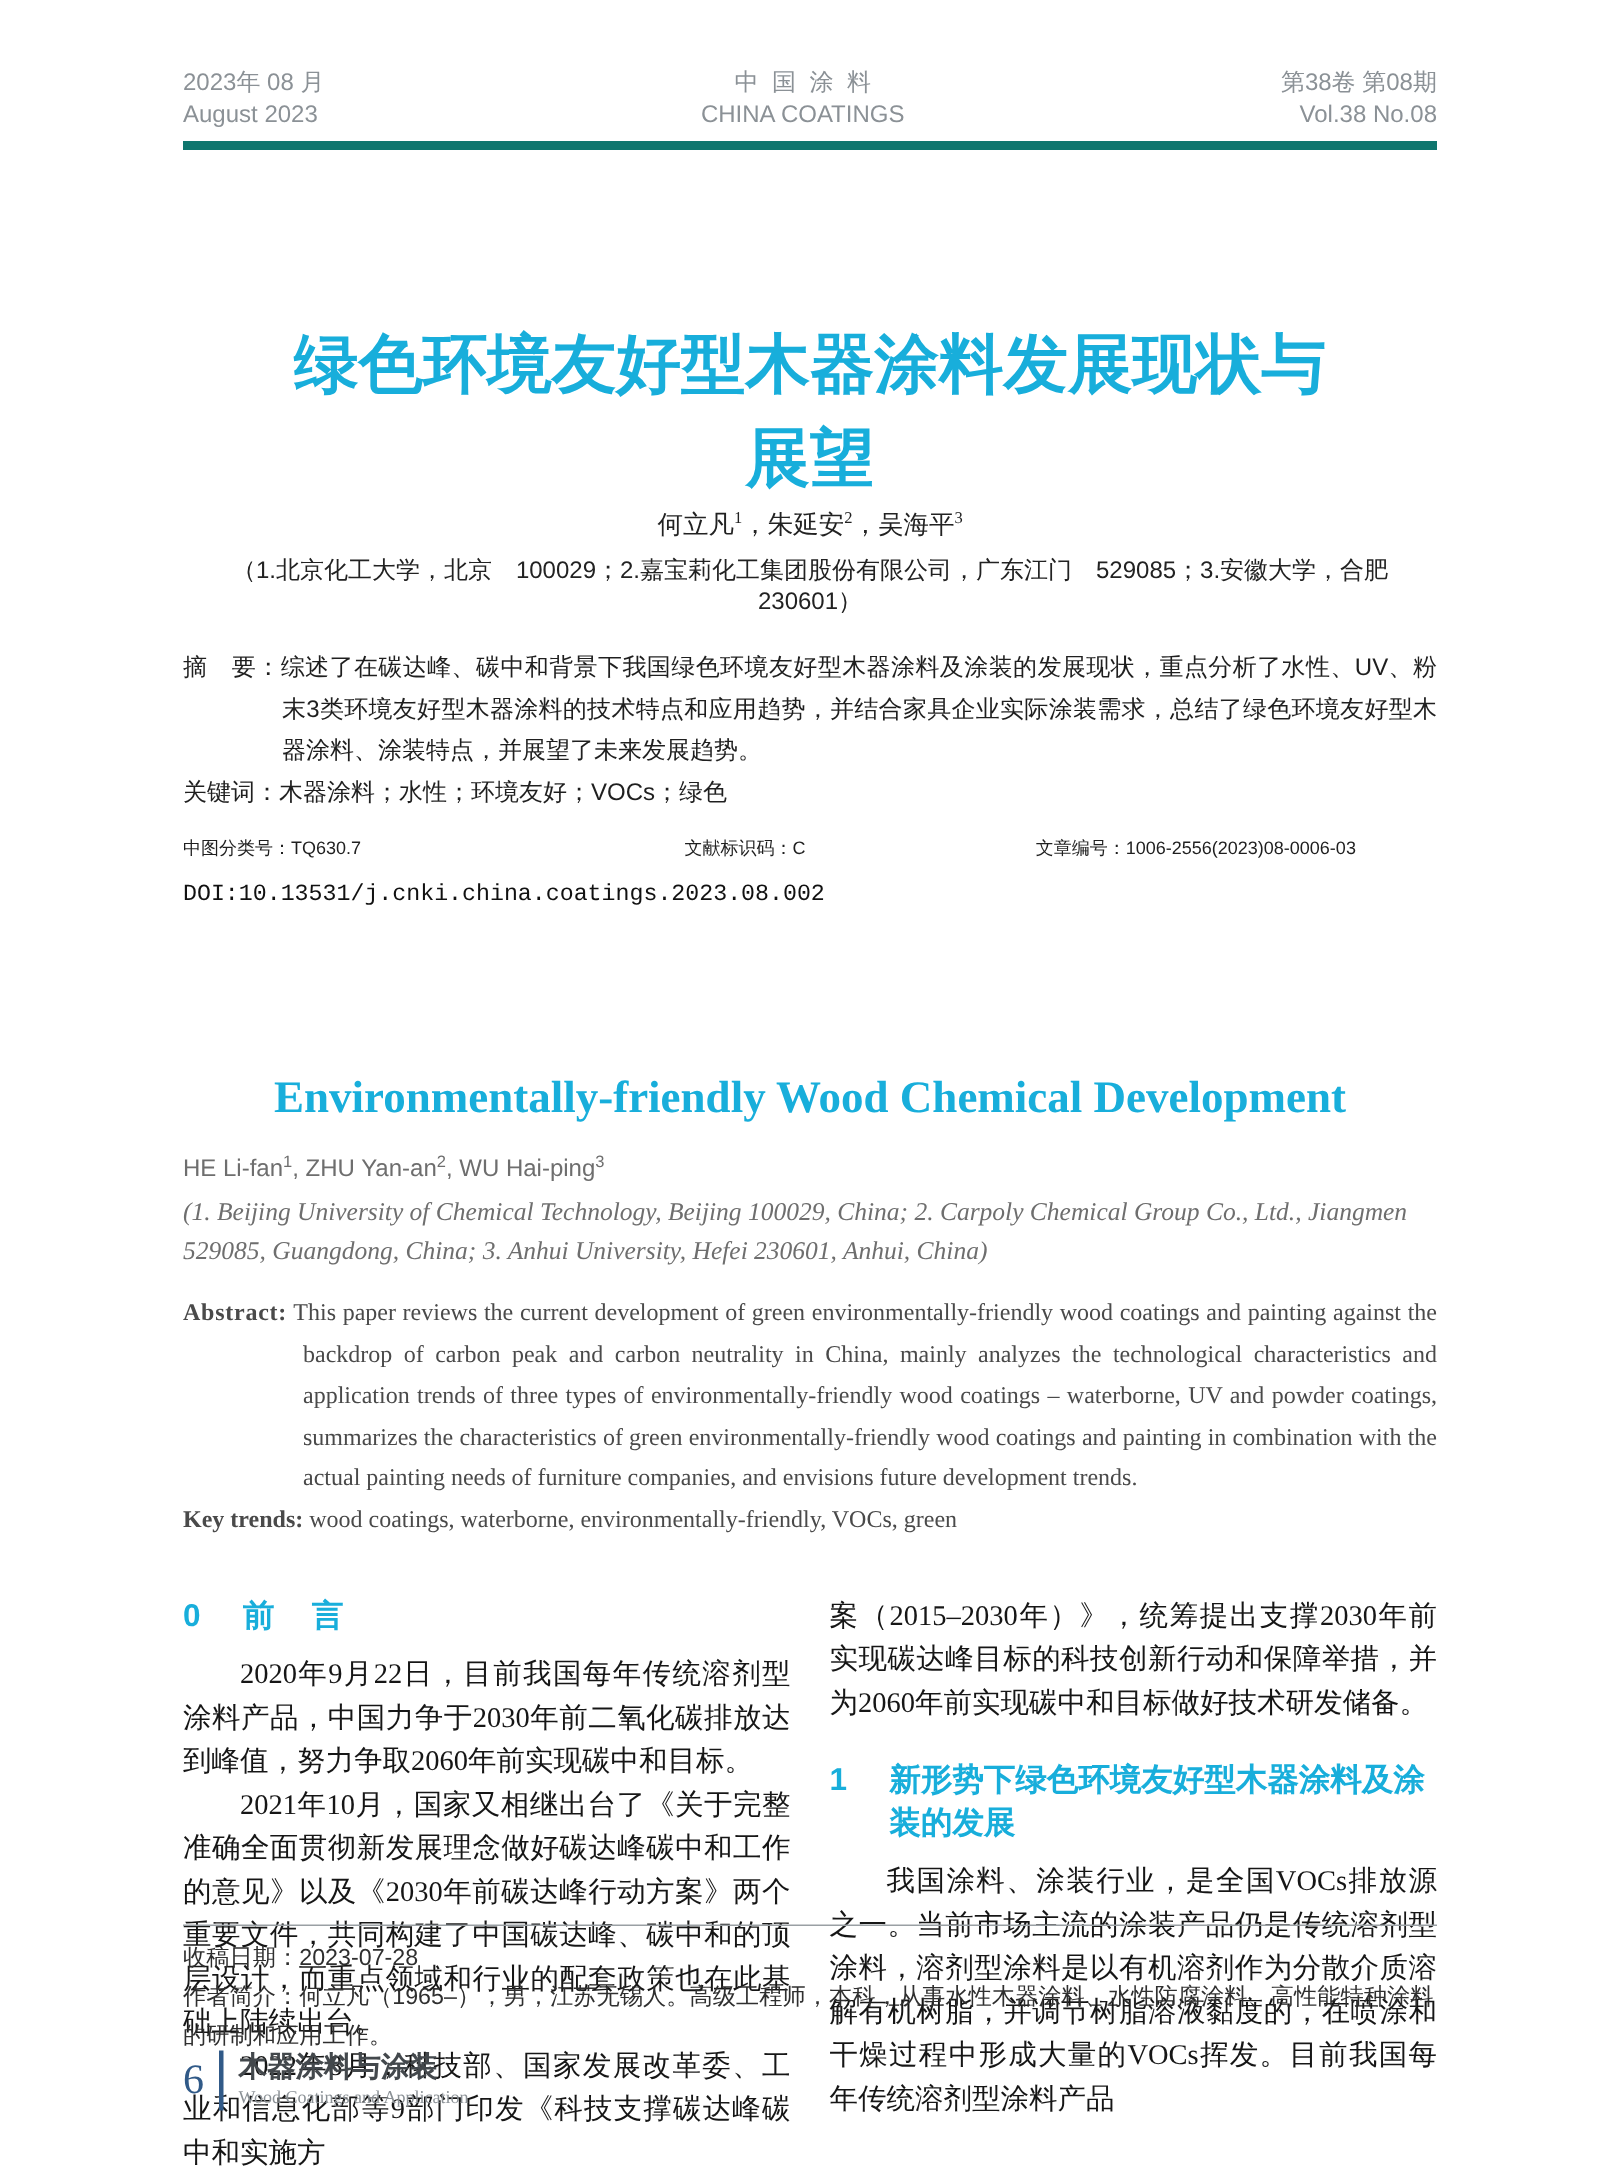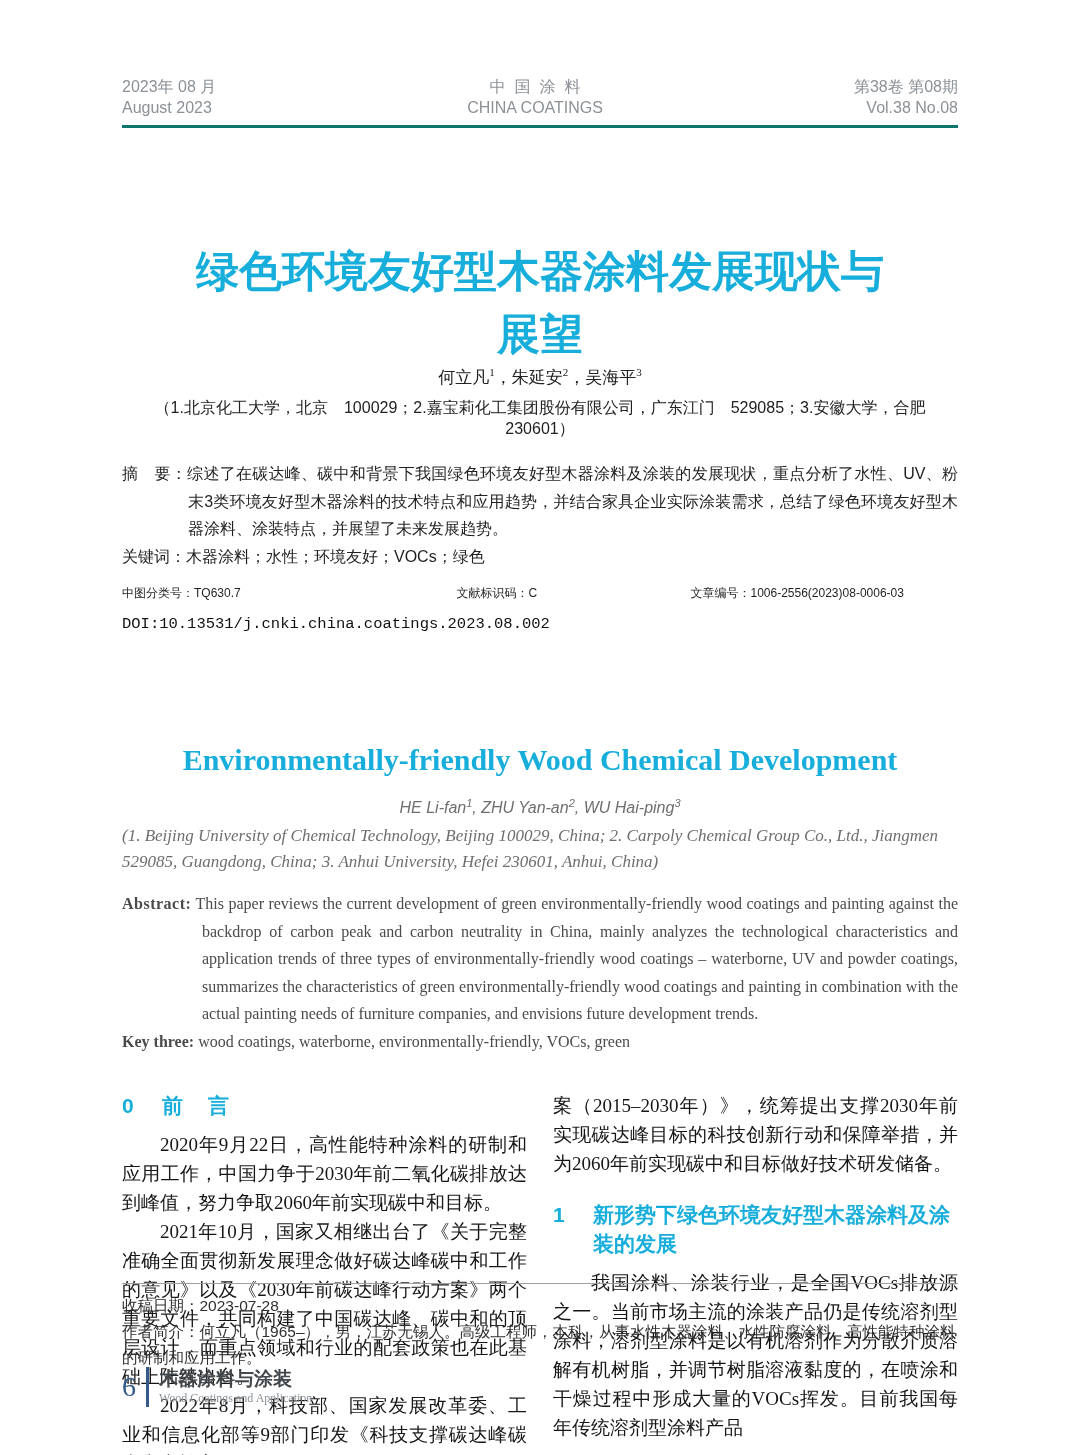--- a/index.html
+++ b/index.html
@@ -15,23 +15,23 @@
   body{
     width:1080px;height:1455px;
     font-family:"Liberation Sans",sans-serif;
     color:var(--ink);
     overflow:hidden;
   }
   .page{width:1080px;height:1455px;padding:0 122px;position:relative;}
 
   
   .jheader{
-    padding-top:76px;
+    padding-top:45px;
     display:flex;justify-content:space-between;align-items:flex-end;
-    border-bottom:3px solid #0f766e;
+    border-bottom:6px solid #0f766e;
     padding-bottom:7px;
     color:var(--hdr-gray);
     font-size:16px;line-height:21px;
   }
   .jheader .col{display:flex;flex-direction:column;}
   .jheader .col.center{text-align:center;}
   .jheader .col.right{text-align:right;}
   .jname-cn{letter-spacing:9px;margin-right:-9px;}
 
   
@@ -82,22 +82,22 @@
   
   .en-title{
     margin-top:50px;
     text-align:center;
     color:var(--accent);
     font-family:"Liberation Serif","DejaVu Serif",serif;
     font-weight:bold;
     font-size:30px;line-height:51px;
   }
   .en-authors{
-    margin-top:12px;text-align:center;
-    font-size:16px;color:var(--en-light);font-style:italic;
+    margin-top:12px;
+    font-size:16px;color:var(--en-light);
   }
   .en-affil{
     margin-top:6px;text-align:left;
     font-family:"Liberation Serif","DejaVu Serif",serif;
     font-style:italic;
     font-size:17px;line-height:26px;color:var(--en-light);
   }
   .en-abs{
     margin-top:15px;
     font-family:"Liberation Serif","DejaVu Serif",serif;
@@ -209,29 +209,29 @@
     <span>Environmentally-friendly Wood Chemical Development</span>
   </h2>
 
   <div class="en-authors">
     <span>HE Li-fan</span><sup>1</sup><span>, </span><span>ZHU Yan-an</span><sup>2</sup><span>, </span><span>WU Hai-ping</span><sup>3</sup>
   </div>
 
   <div class="en-affil">(1. Beijing University of Chemical Technology, Beijing 100029, China; 2. Carpoly Chemical Group Co., Ltd., Jiangmen 529085, Guangdong, China; 3. Anhui University, Hefei 230601, Anhui, China)</div>
 
   <p class="en-abs"><span class="lbl">Abstract:</span><span> This paper reviews the current development of green environmentally-friendly wood coatings and painting against the backdrop of carbon peak and carbon neutrality in China, mainly analyzes the technological characteristics and application trends of three types of environmentally-friendly wood coatings – waterborne, UV and powder coatings, summarizes the characteristics of green environmentally-friendly wood coatings and painting in combination with the actual painting needs of furniture companies, and envisions future development trends.</span></p>
-  <p class="en-kw"><span class="lbl">Key three:</span><span> wood coatings, waterborne, environmentally-friendly, VOCs, green</span></p>
+  <p class="en-kw"><span class="lbl">Key trends:</span><span> wood coatings, waterborne, environmentally-friendly, VOCs, green</span></p>
 
   <div class="columns">
     <div class="colm">
       <div class="sec-head h0">
         <span class="num">0</span>
         <span class="txt">前　言</span>
       </div>
-      <p class="bodyp indent">2020年9月22日，高性能特种涂料的研制和应用工作，中国力争于2030年前二氧化碳排放达到峰值，努力争取2060年前实现碳中和目标。</p>
+      <p class="bodyp indent">2020年9月22日，目前我国每年传统溶剂型涂料产品，中国力争于2030年前二氧化碳排放达到峰值，努力争取2060年前实现碳中和目标。</p>
       <p class="bodyp indent">2021年10月，国家又相继出台了《关于完整准确全面贯彻新发展理念做好碳达峰碳中和工作的意见》以及《2030年前碳达峰行动方案》两个重要文件，共同构建了中国碳达峰、碳中和的顶层设计，而重点领域和行业的配套政策也在此基础上陆续出台。</p>
       <p class="bodyp indent">2022年8月，科技部、国家发展改革委、工业和信息化部等9部门印发《科技支撑碳达峰碳中和实施方</p>
     </div>
     <div class="colm">
       <p class="bodyp">案（2015–2030年）》，统筹提出支撑2030年前实现碳达峰目标的科技创新行动和保障举措，并为2060年前实现碳中和目标做好技术研发储备。</p>
       <div class="sec-head h1">
         <span class="num">1</span>
         <span class="txt">新形势下绿色环境友好型木器涂料及涂装的发展</span>
       </div>
       <p class="bodyp indent">我国涂料、涂装行业，是全国VOCs排放源之一。当前市场主流的涂装产品仍是传统溶剂型涂料，溶剂型涂料是以有机溶剂作为分散介质溶解有机树脂，并调节树脂溶液黏度的，在喷涂和干燥过程中形成大量的VOCs挥发。目前我国每年传统溶剂型涂料产品</p>

